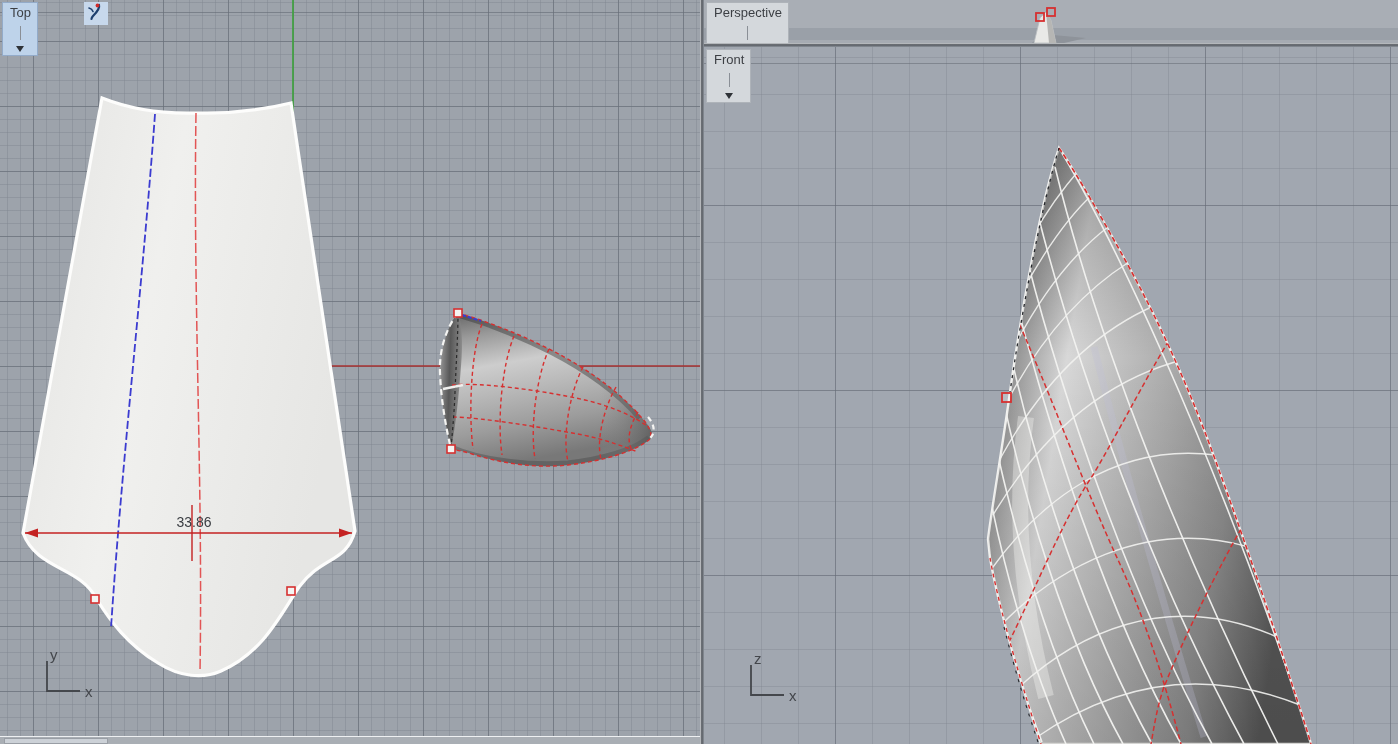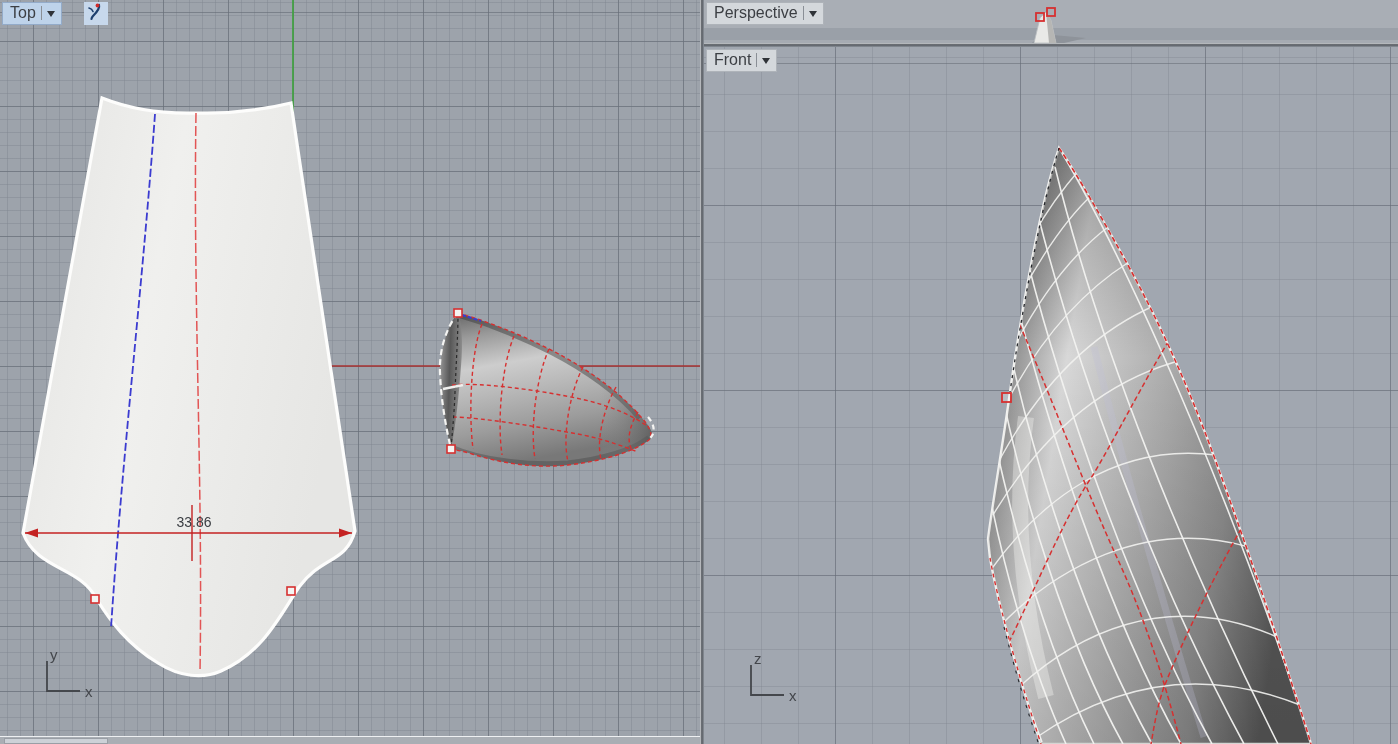--- a/index.html
+++ b/index.html
@@ -44,21 +44,21 @@
       repeating-linear-gradient(to bottom, rgba(128,135,144,.40) 0 1px, transparent 1px 37px);
     background-position:131px 0, 0 158px, 20px 0, 0 10px;
   }
   svg{position:absolute;left:0;top:0;display:block;}
   
   .vp-label{
     position:absolute;top:2px;left:2px;z-index:5;
     display:flex;align-items:center;gap:5px;
     padding:2px 6px 3px 7px;
     background:#d4d8dc;border:1px solid #aeb3b9;
-    font-size:16px;color:#3c3f44;line-height:16px;cursor:pointer;
+    font-size:13px;color:#3c3f44;line-height:16px;cursor:pointer;flex-direction:column;
   }
   .vp-label.active{background:#bed3ea;border-color:#93abc9;}
   .vp-label .sep{width:1px;height:14px;background:#8a8f96;}
   .vp-label .arrow{
     width:0;height:0;border-left:4px solid transparent;border-right:4px solid transparent;
     border-top:6px solid #2f3338;margin-top:1px;
   }
   
   .float-icon{
     position:absolute;top:2px;left:84px;z-index:5;width:24px;height:23px;

